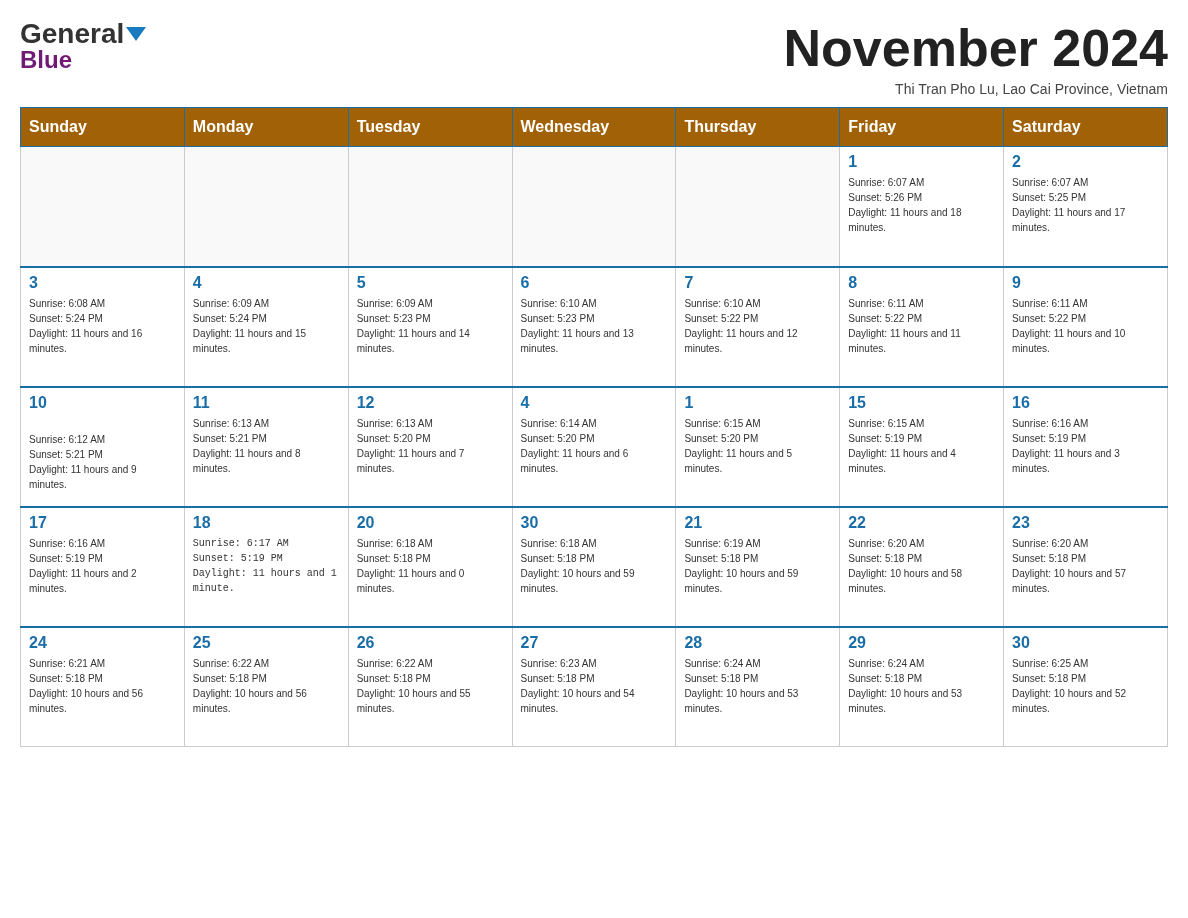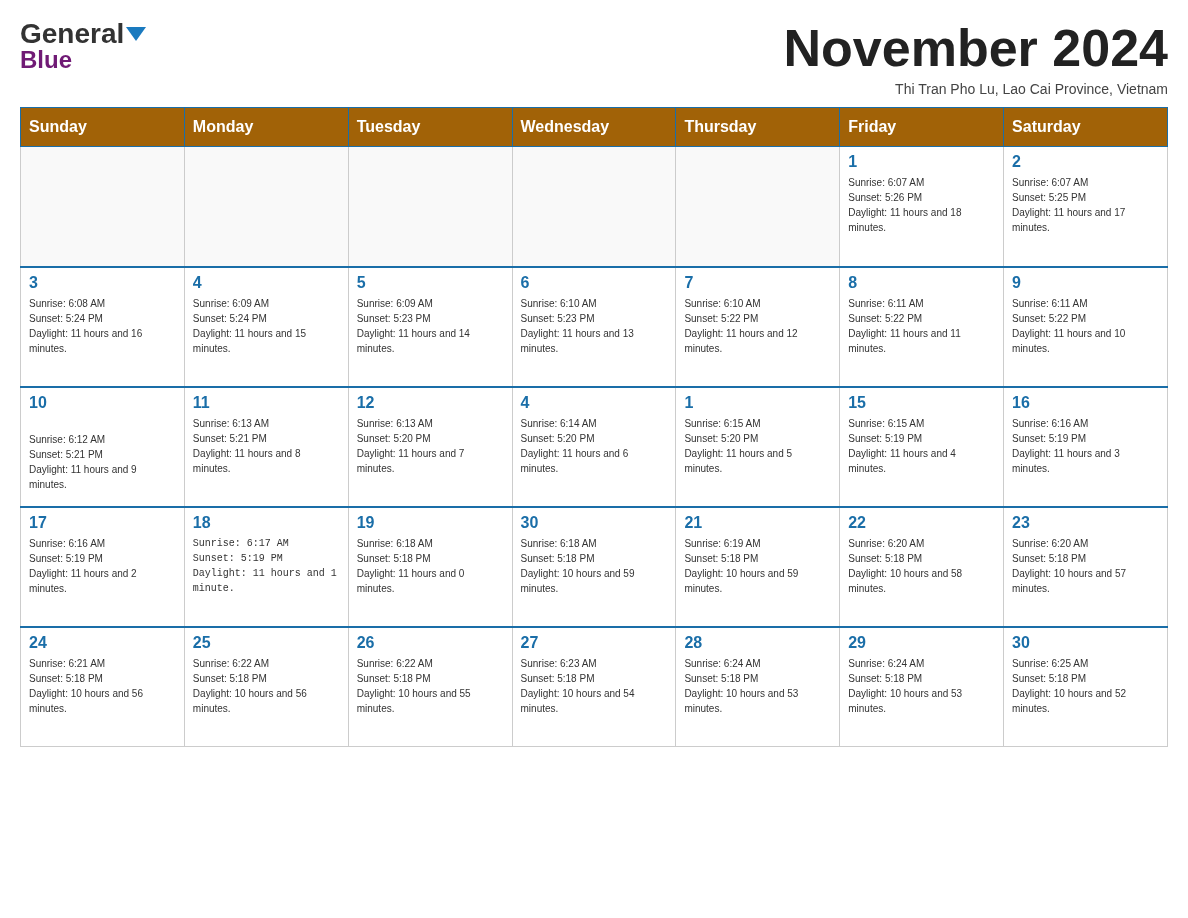--- a/index.html
+++ b/index.html
@@ -247,21 +247,21 @@
 Sunset: 5:19 PM
 Daylight: 11 hours and 2 minutes.</div>
         </td>
         <td>
           <span class="day-number">18</span>
           <div class="day-info" style="white-space: pre-line; font-family: Liberation Mono, monospace;">Sunrise: 6:17 AM
 Sunset: 5:19 PM
 Daylight: 11 hours and 1 minute.</div>
         </td>
         <td>
-          <span class="day-number">19</span>
+          <span class="day-number">20</span>
           <div class="day-info" style="white-space: pre-line;">Sunrise: 6:18 AM
 Sunset: 5:18 PM
 Daylight: 11 hours and 0 minutes.</div>
         </td>
         <td>
           <span class="day-number">30</span>
           <div class="day-info" style="white-space: pre-line;">Sunrise: 6:18 AM
 Sunset: 5:18 PM
 Daylight: 10 hours and 59 minutes.</div>
         </td>

